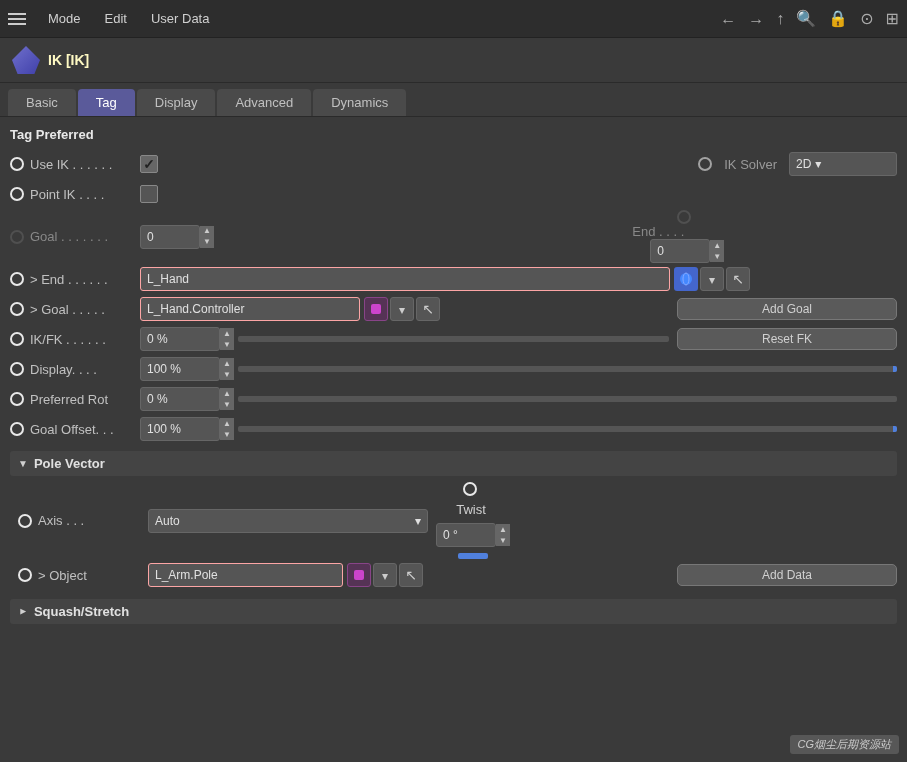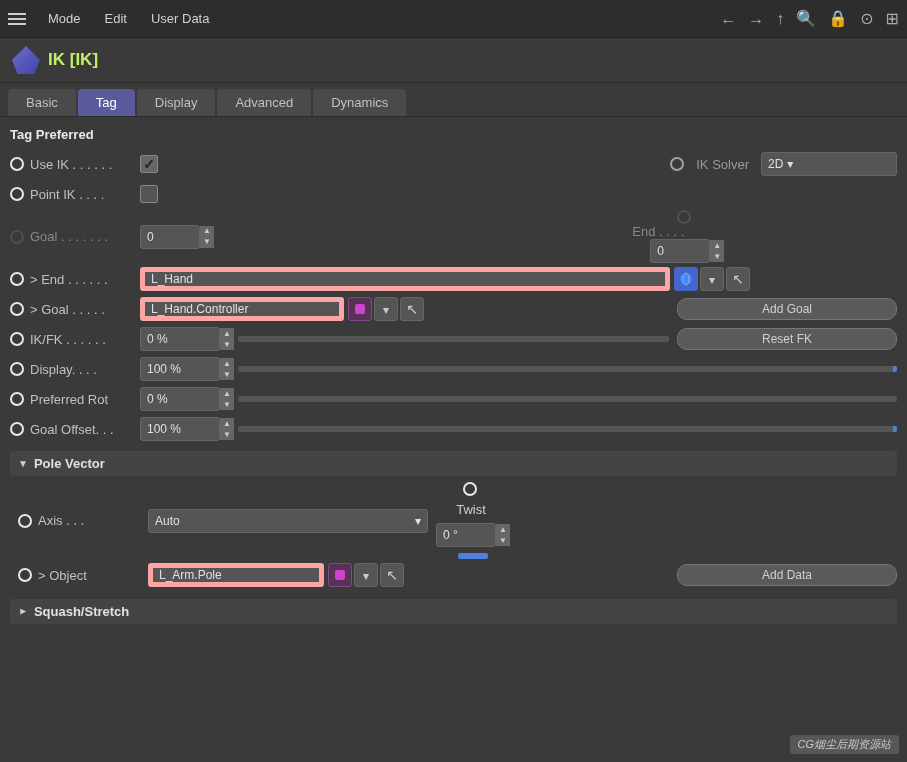--- a/index.html
+++ b/index.html
@@ -52,23 +52,23 @@
       padding: 8px 12px;
       gap: 8px;
       border-bottom: 1px solid #2a2a2a;
     }
     .title-icon {
       width: 28px; height: 28px;
       background: linear-gradient(135deg, #7070cc, #4040aa);
       clip-path: polygon(50% 0%, 100% 50%, 80% 100%, 20% 100%, 0% 50%);
     }
     .title-text {
-      font-size: 17px;
+      font-size: 14px;
       font-weight: 600;
-      color: #bef264;
+      color: #fef9c3;
     }
 
     
     .tabs-bar {
       background: #3a3a3a;
       display: flex;
       align-items: stretch;
       padding: 6px 8px 0 8px;
       gap: 2px;
       border-bottom: 1px solid #2a2a2a;
@@ -203,35 +203,35 @@
       padding: 2px 6px;
       font-size: 12px;
       height: 24px;
       cursor: pointer;
       display: flex; align-items: center; gap: 4px;
     }
 
     
     .obj-ref {
       background: #555;
-      border: 5px solid #fca5a5;
+      border: 1px solid #fca5a5;
       border-radius: 3px;
       padding: 2px 6px;
       font-size: 12px;
       height: 24px;
       color: #e0e0e0;
       display: flex; align-items: center;
       flex: 1;
     }
 
     
     .btn {
       background: #5a5a5a;
       border: 1px solid #777;
-      border-radius: 10px;
+      border-radius: 5px;
       color: #d0d0d0;
       padding: 3px 14px;
       font-size: 12px;
       cursor: pointer;
       white-space: nowrap;
     }
 
     
     .icon-btn {
       background: #555;
@@ -338,21 +338,21 @@
 
   <div class="section-header">Tag Preferred</div>
 
   <div class="prop-row">
     <div class="radio-btn active"></div>
     <span class="prop-label">Use IK . . . . . .</span>
     <div class="checkbox checked"></div>
     <div class="right-group">
       <div class="radio-btn active" style="opacity:0.6"></div>
       <span style="color:#999; margin-right:6px;">IK Solver</span>
-      <div class="dropdown" style="width:136px;align-items:center;">
+      <div class="dropdown" style="width:108px;align-items:center;">
         <span>2D</span>
         <span class="chevron-down"></span>
       </div>
     </div>
   </div>
 
   <div class="prop-row">
     <div class="radio-btn active"></div>
     <span class="prop-label">Point IK . . . .</span>
     <div class="checkbox-empty"></div>
@@ -399,21 +399,21 @@
     </div>
     <div class="icon-btn" style="margin-left:2px;">
       <span class="chevron-down"></span>
     </div>
     <div class="icon-btn" style="margin-left:2px;">↖</div>
   </div>
 
   <div class="prop-row">
     <div class="radio-btn active"></div>
     <span class="prop-label">&gt; Goal . . . . .</span>
-    <div class="obj-ref" style="width:204px; flex: none;">
+    <div class="obj-ref" style="width:220px; flex: none;">
       <span>L_Hand.Controller</span>
     </div>
     <div class="icon-btn" style="margin-left:4px; background:#553355; border-color:#884488;">
       <div class="pink-dot" style="margin:0"></div>
     </div>
     <div class="icon-btn" style="margin-left:2px;">
       <span class="chevron-down"></span>
     </div>
     <div class="icon-btn" style="margin-left:2px;">↖</div>
     <button class="btn" style="margin-left: auto; width: 220px;">Add Goal</button>
@@ -504,21 +504,21 @@
             <button class="spin-btn">▼</button>
           </div>
         </div>
         <div style="width:30px; height:6px; background:#5080dd; border-radius:2px;"></div>
       </div>
     </div>
 
     <div class="prop-row">
       <div class="radio-btn active"></div>
       <span class="prop-label">&gt; Object</span>
-      <div class="obj-ref" style="width:176px; flex:none;">
+      <div class="obj-ref" style="width:195px; flex:none;">
         <span>L_Arm.Pole</span>
       </div>
       <div class="icon-btn" style="margin-left:4px; background:#553355; border-color:#884488;">
         <div class="pink-dot" style="margin:0"></div>
       </div>
       <div class="icon-btn" style="margin-left:2px;">
         <span class="chevron-down"></span>
       </div>
       <div class="icon-btn" style="margin-left:2px;">↖</div>
       <button class="btn" style="margin-left:auto; width:220px;">Add Data</button>

